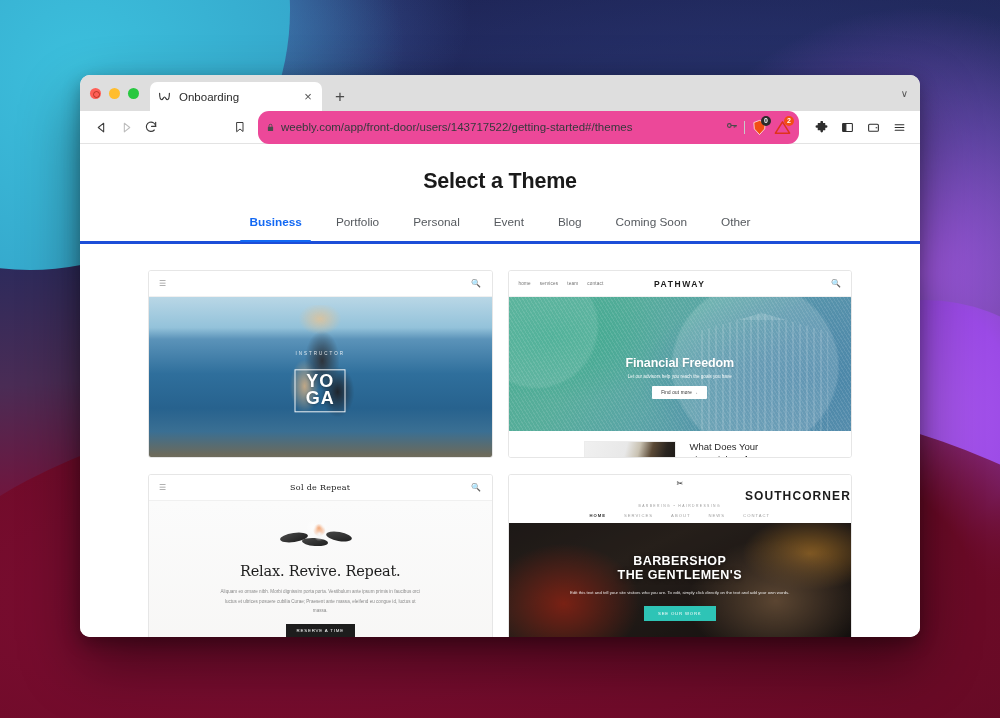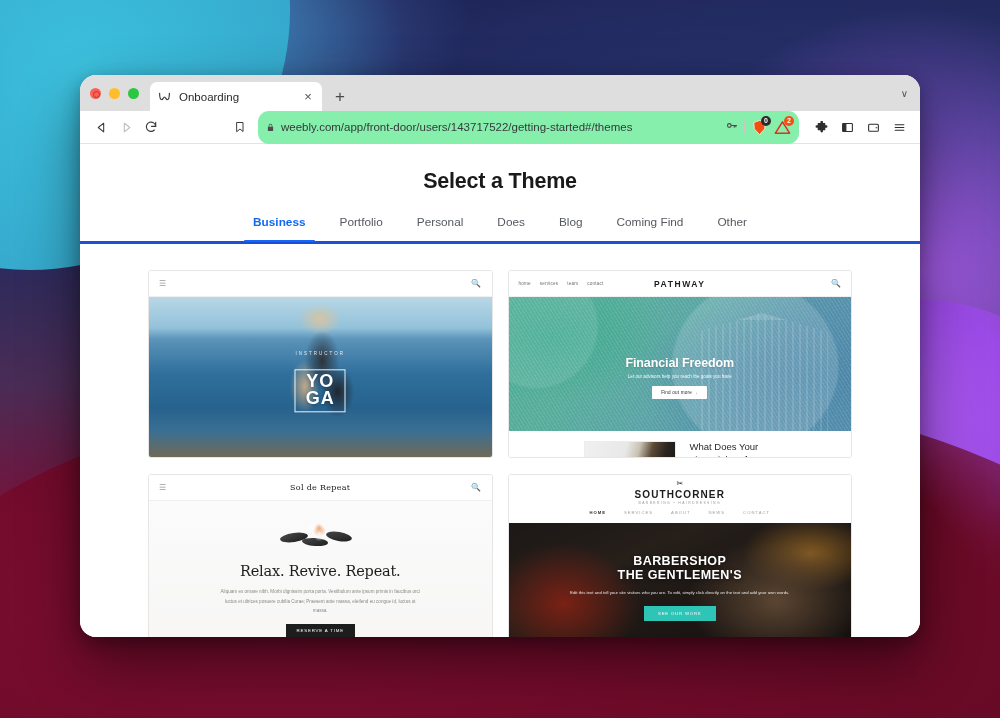--- a/index.html
+++ b/index.html
@@ -26,21 +26,21 @@
     background: radial-gradient(circle at 40% 40%, #ae5cf0 0%, #9b4ae6 48%, rgba(155,74,230,0) 72%);
   }
   .blob-crimson {
     left: -120px; bottom: -220px; width: 1300px; height: 560px; border-radius: 50% 50% 0 0;
     background: radial-gradient(ellipse at 30% 40%, #7d0d32 0%, #6a0a26 55%, rgba(106,10,38,0) 80%);
   }
 
   
   .window {
     position: absolute; left: 80px; top: 75px; width: 840px; height: 562px;
-    background: #fff; border-radius: 16px; overflow: hidden;
+    background: #fff; border-radius: 10px; overflow: hidden;
     box-shadow: 0 26px 60px rgba(0,0,0,0.45), 0 6px 18px rgba(0,0,0,0.3);
   }
   .tabstrip {
     height: 36px; background: #dedede; display: flex; align-items: flex-end;
     padding-left: 10px; position: relative;
   }
   .traffic { display: flex; align-items: center; gap: 8px; height: 36px; padding-right: 11px; }
   .dot { width: 11px; height: 11px; border-radius: 50%; position: relative; }
   .dot.red { background: #ff5f57; }
   .dot.yellow { background: #ffbd2e; }
@@ -77,21 +77,21 @@
   .toolbar {
     height: 33px; background: #fff; display: flex; align-items: center;
     padding: 0 10px; gap: 3px; border-bottom: 1px solid #e3e3e3;
   }
   .tb-btn {
     width: 22px; height: 22px; display: flex; align-items: center; justify-content: center;
     color: #3c3c3c; flex: none;
   }
   .tb-btn.disabled { color: #bdbdbd; }
   .omnibox {
-    flex: 1; height: 33px; background: #86efac; border-radius: 11px; margin: 0 6px 0 4px;
+    flex: 1; height: 33px; background: #ec4899; border-radius: 11px; margin: 0 6px 0 4px;
     display: flex; align-items: center; padding: 0 8px; gap: 6px; min-width: 0;
   }
   .lock { flex: none; color: #4c4c4c; }
   .url { font-size: 11.5px; color: #35393c; white-space: nowrap; overflow: hidden; flex: 1; }
   .omni-right { display: flex; align-items: center; gap: 6px; flex: none; }
   .omni-sep { width: 1px; height: 13px; background: #c9c9c9; }
   .badge-icon { position: relative; width: 17px; height: 17px; }
   .badge {
     position: absolute; right: -3px; top: -3px; min-width: 10px; height: 10px;
     background: #2b2b2b; color: #fff; border-radius: 5px; font-size: 7px;
@@ -270,21 +270,21 @@
     display: inline-block; margin-top: 8px; background: #1d1d1d; color: #fff;
     font-size: 4.4px; letter-spacing: 0.8px; padding: 4px 11px;
   }
 
   
   .sc-head {
     height: 48px; background: #fff; text-align: center; padding-top: 5px; position: relative;
   }
   .sc-scissor { font-size: 8px; color: #2a2a2a; line-height: 1; }
   .sc-brand {
-    font-size: 10px; font-weight: 700; letter-spacing: 1.1px; color: #1c1c1c; margin-top: 1px;
+    font-size: 12px; font-weight: 700; letter-spacing: 1.1px; color: #1c1c1c; margin-top: 1px; text-align: right;
   }
   .sc-sub { font-size: 3.4px; letter-spacing: 1.4px; color: #9a9a9a; margin-top: 1px; }
   .sc-nav {
     display: flex; justify-content: center; gap: 18px; margin-top: 5px;
     font-size: 4.2px; letter-spacing: 1px; color: #9e9e9e;
   }
   .sc-nav .on { color: #2b2b2b; font-weight: 700; }
   .sc-hero {
     height: 139px; position: relative; overflow: hidden;
     background:
@@ -424,23 +424,23 @@
   </div>
 
   <div class="viewport">
 
     <div class="page-title">Select a Theme</div>
 
     <div class="tabs-nav">
       <div class="theme-tab active">Business</div>
       <div class="theme-tab">Portfolio</div>
       <div class="theme-tab">Personal</div>
-      <div class="theme-tab">Does</div>
+      <div class="theme-tab">Event</div>
       <div class="theme-tab">Blog</div>
-      <div class="theme-tab">Coming Find</div>
+      <div class="theme-tab">Coming Soon</div>
       <div class="theme-tab">Other</div>
     </div>
 
     <div class="grid">
 
       <div class="card">
         <div class="card-head">
           <span class="mini-ico">☰</span>
           <span class="mini-ico" style="margin-left:auto">🔍</span>
         </div>

